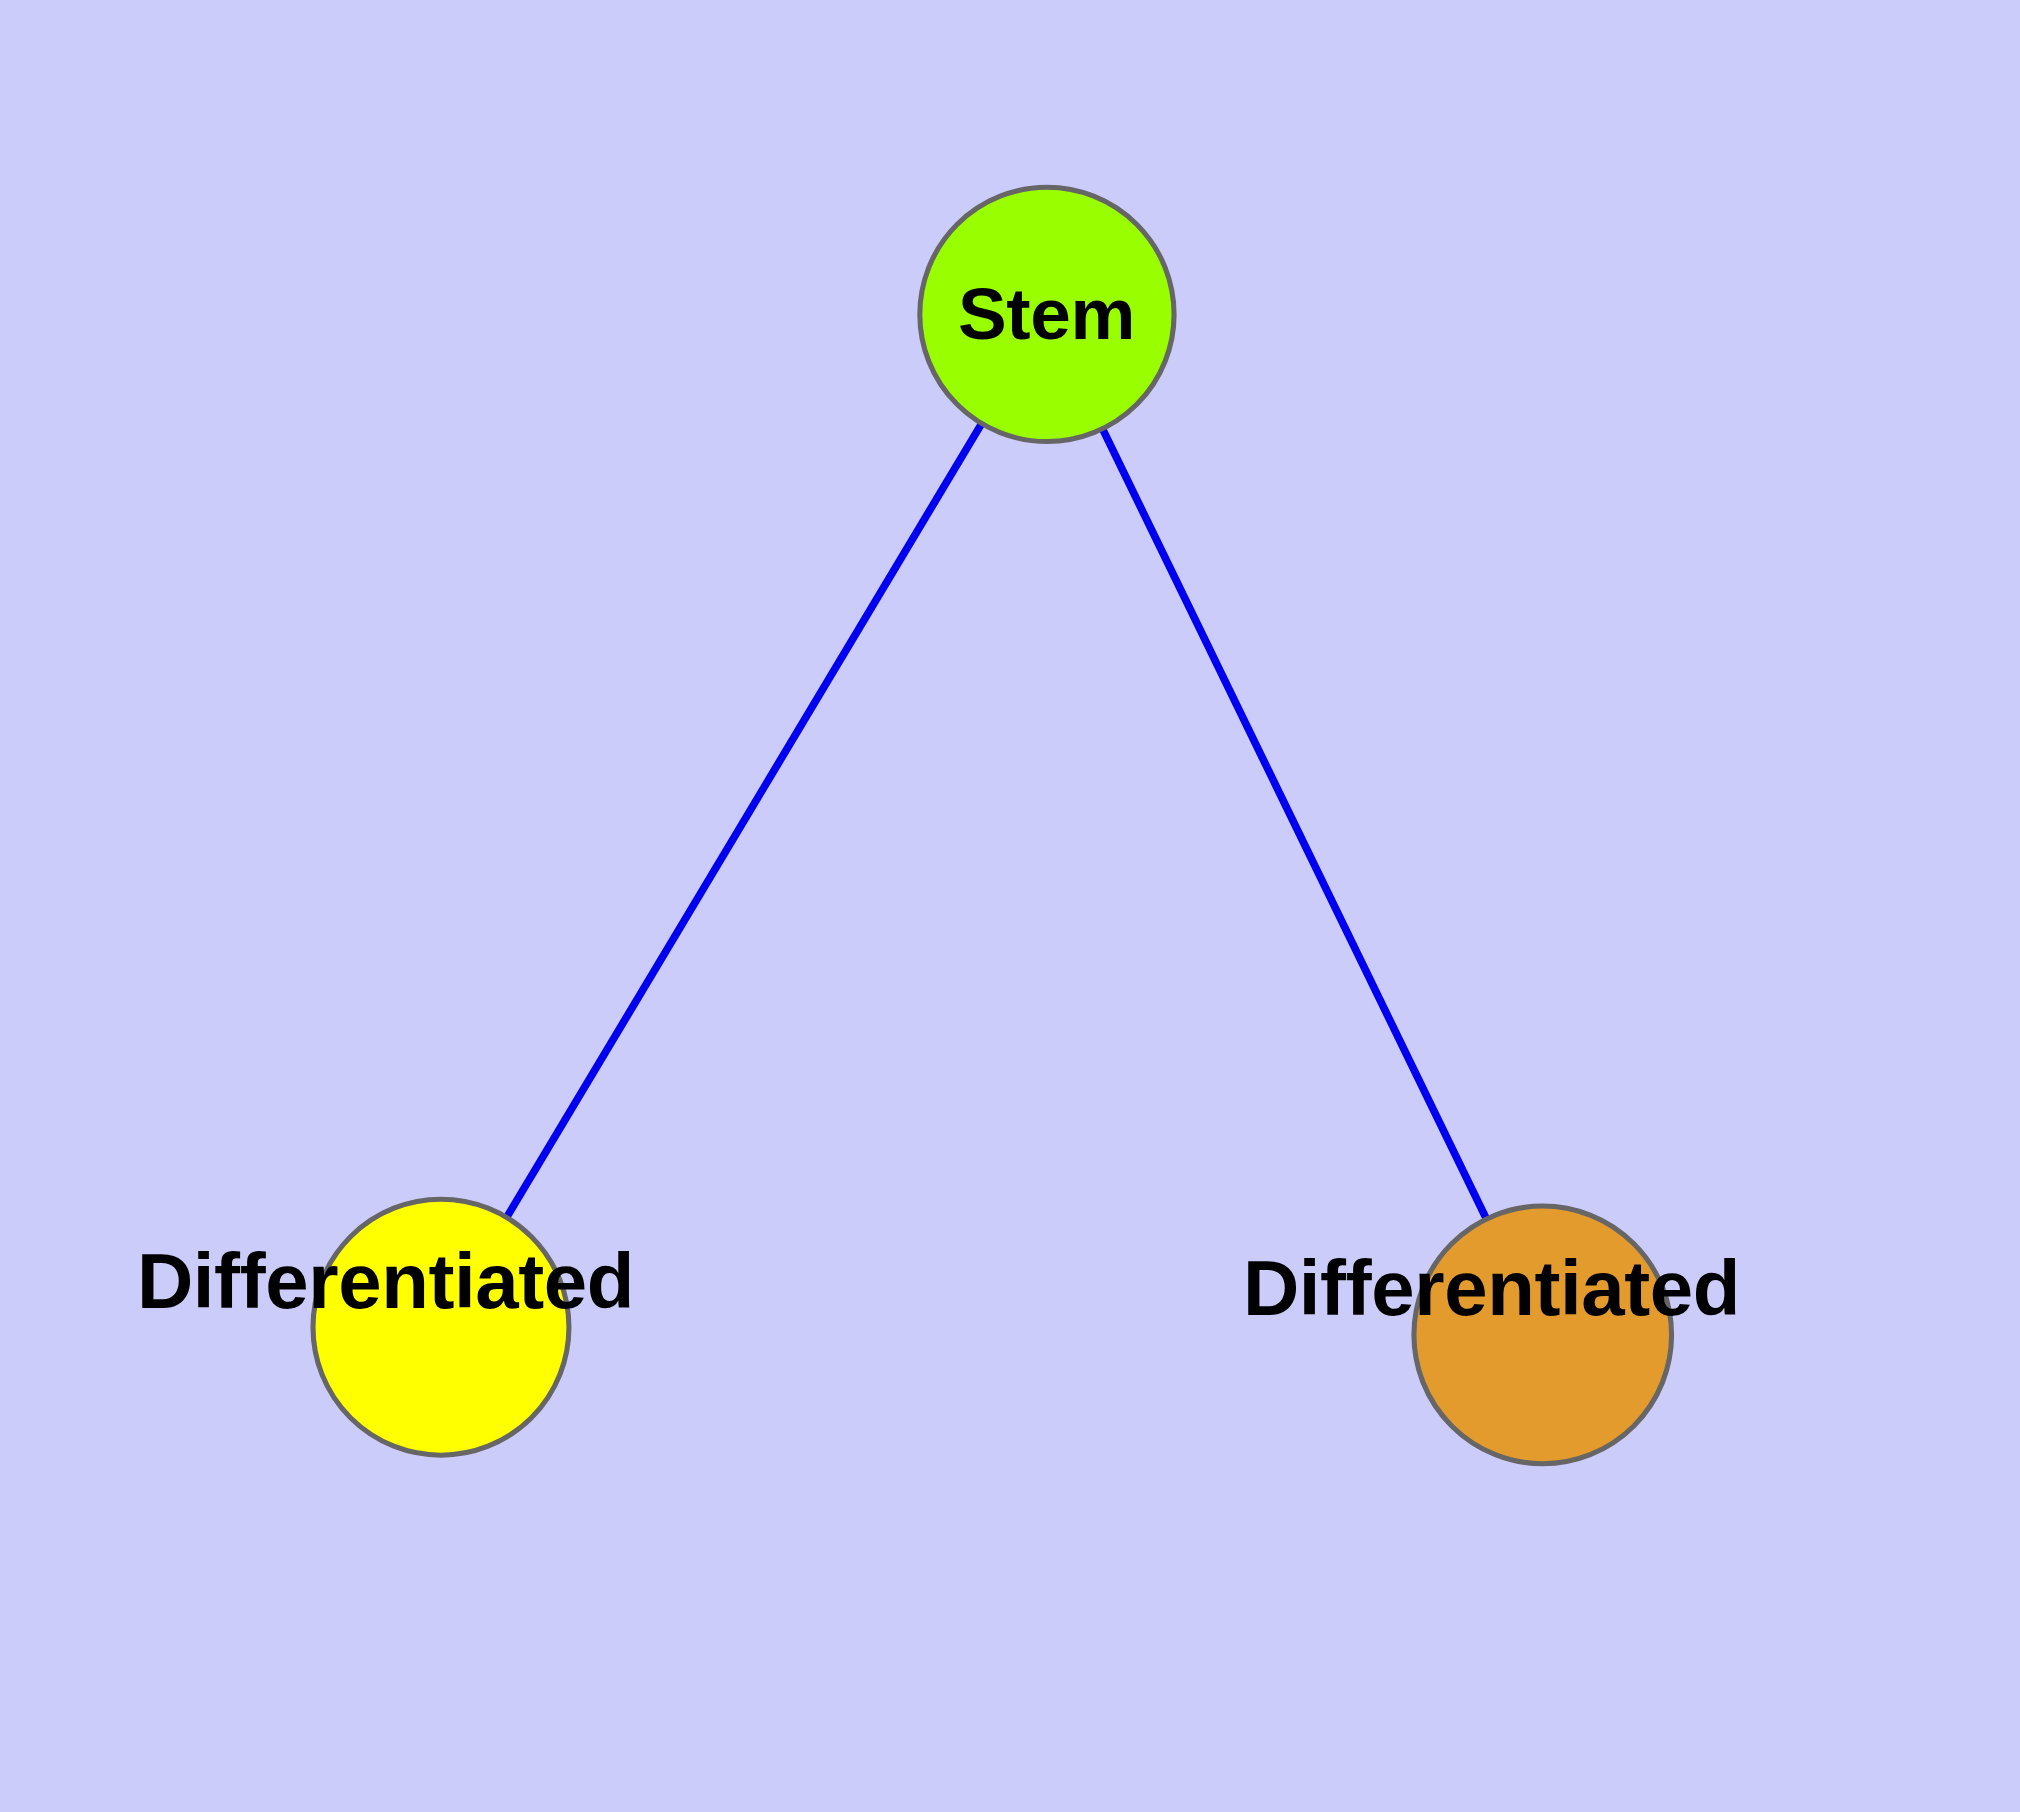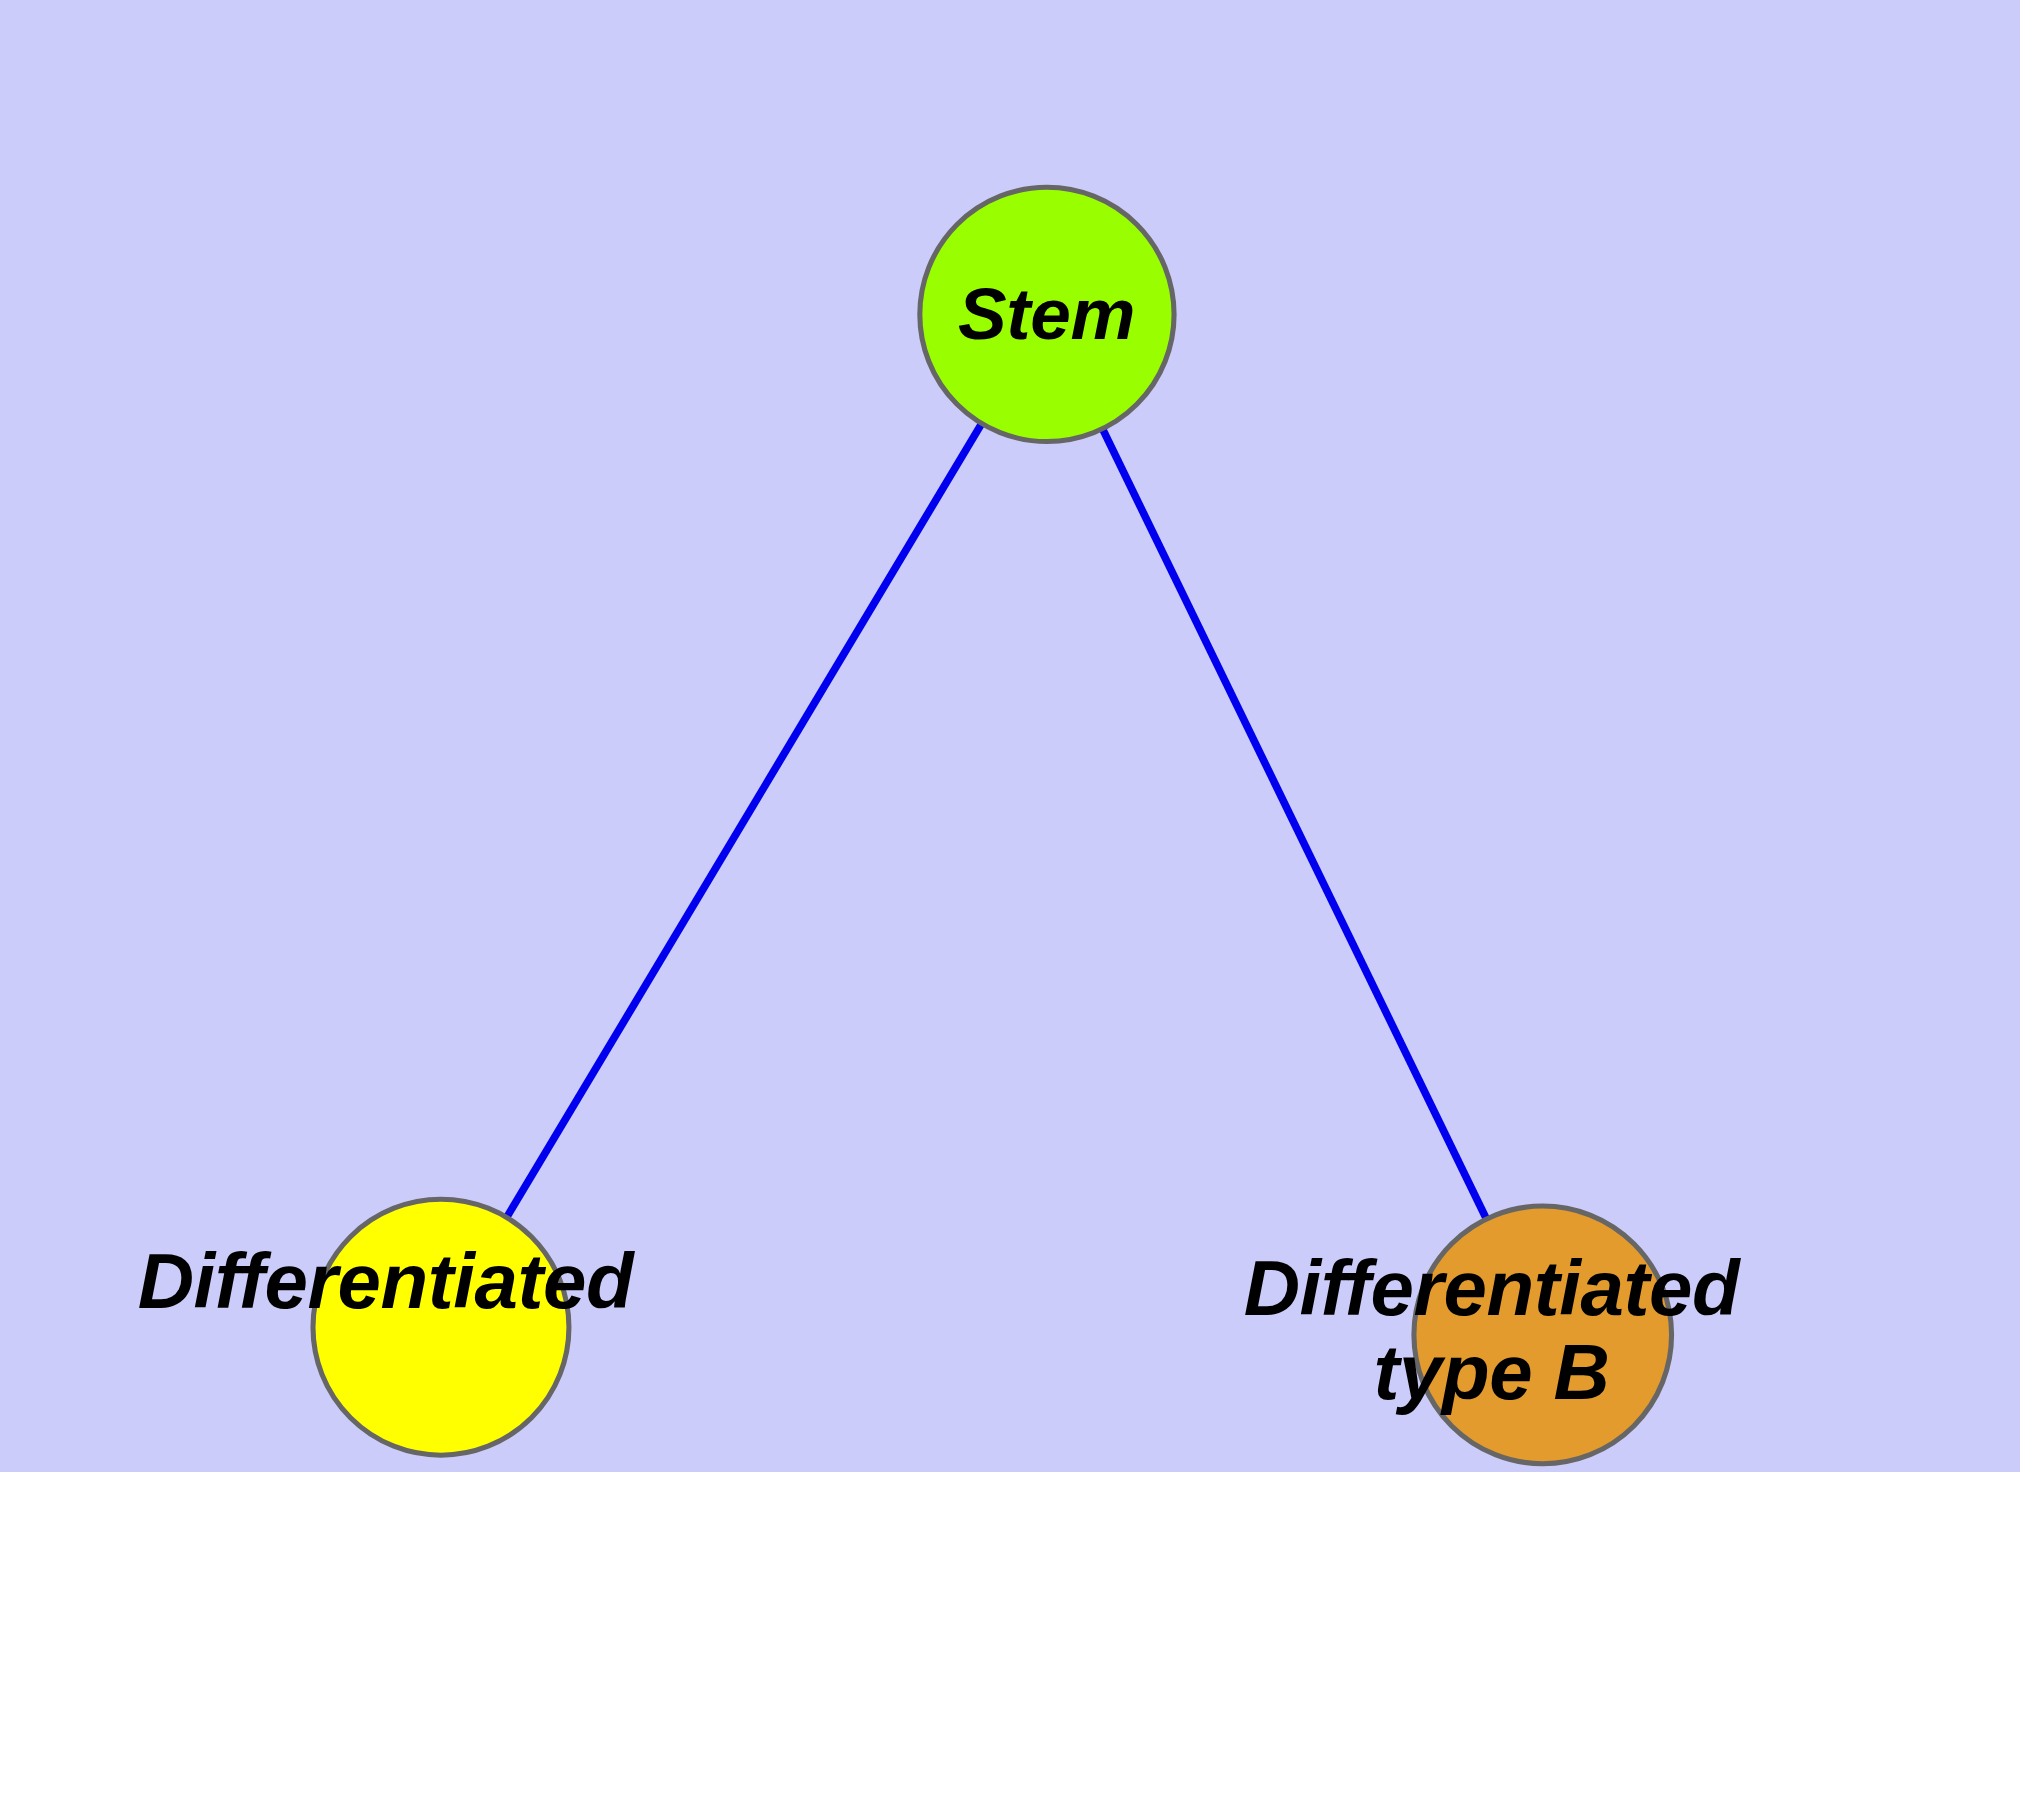--- a/index.html
+++ b/index.html
@@ -53,21 +53,21 @@
   #label-diff-b {
     font-size: 78px;
     left: 1195px;
     top: 1246px;
     width: 593px;
   }
 </style>
 </head>
 <body>
 
-<div id="canvas" style="width: 2021px; height: 1472px; font-style: italic;">
+<div id="canvas" style="width: 2021px; height: 1812px;">
 
   <div id="bg-rect" style="background: rgb(204, 204, 250); width: 2021px; height: 1812px;"></div>
 
   <svg id="graph-svg" viewBox="0 0 2384 2138" xmlns="http://www.w3.org/2000/svg">
 
     <g>
       <line id="edge-stem-diff-a" x1="1235" y1="371" x2="520" y2="1566" stroke="#0000ee" stroke-width="9" stroke-linecap="butt"></line>
       <line id="edge-stem-diff-b" x1="1235" y1="371" x2="1820" y2="1575" stroke="#0000ee" stroke-width="9" stroke-linecap="butt"></line>
     </g>
 
@@ -75,16 +75,16 @@
       <circle id="node-stem" cx="1235" cy="371" r="150" fill="#99ff00" stroke="#666666" stroke-width="6"></circle>
       <circle id="node-diff-a" cx="520" cy="1566" r="151" fill="#ffff00" stroke="#666666" stroke-width="6"></circle>
       <circle id="node-diff-b" cx="1820" cy="1575" r="152" fill="#e49b2e" stroke="#666666" stroke-width="6"></circle>
     </g>
   </svg>
 
   <div class="node-label" id="label-stem" style="color: rgb(0, 0, 0);"><span>Stem</span></div>
 
   <div class="node-label" id="label-diff-a" style="color: rgb(0, 0, 0);"><span>Differentiated</span><br></div>
 
-  <div class="node-label" id="label-diff-b" style="color: rgb(0, 0, 0);"><span>Differentiated</span><br><span>type B</span></div>
+  <div class="node-label" id="label-diff-b" style="color: rgb(0, 0, 0);"><span>Differentiated</span><br></div>
 
 </div>
 
 
 </body></html>

